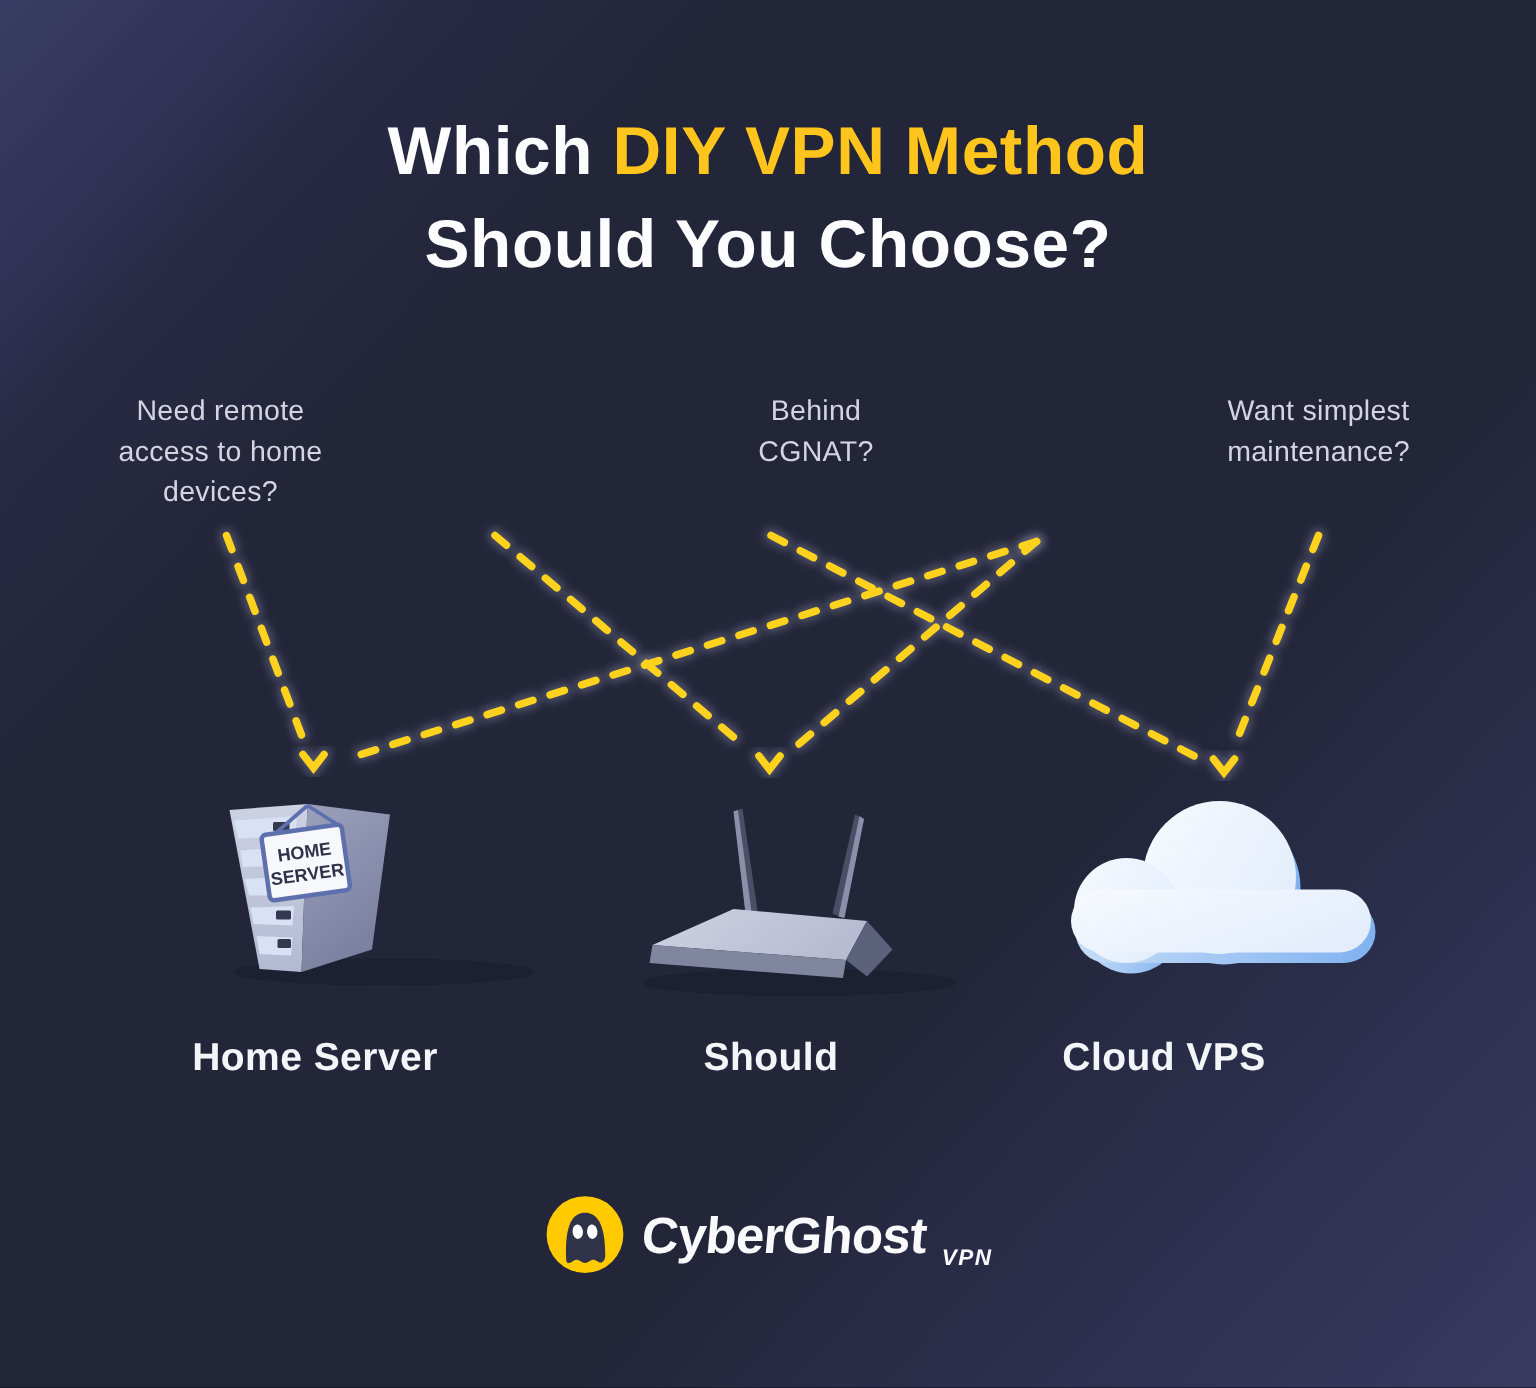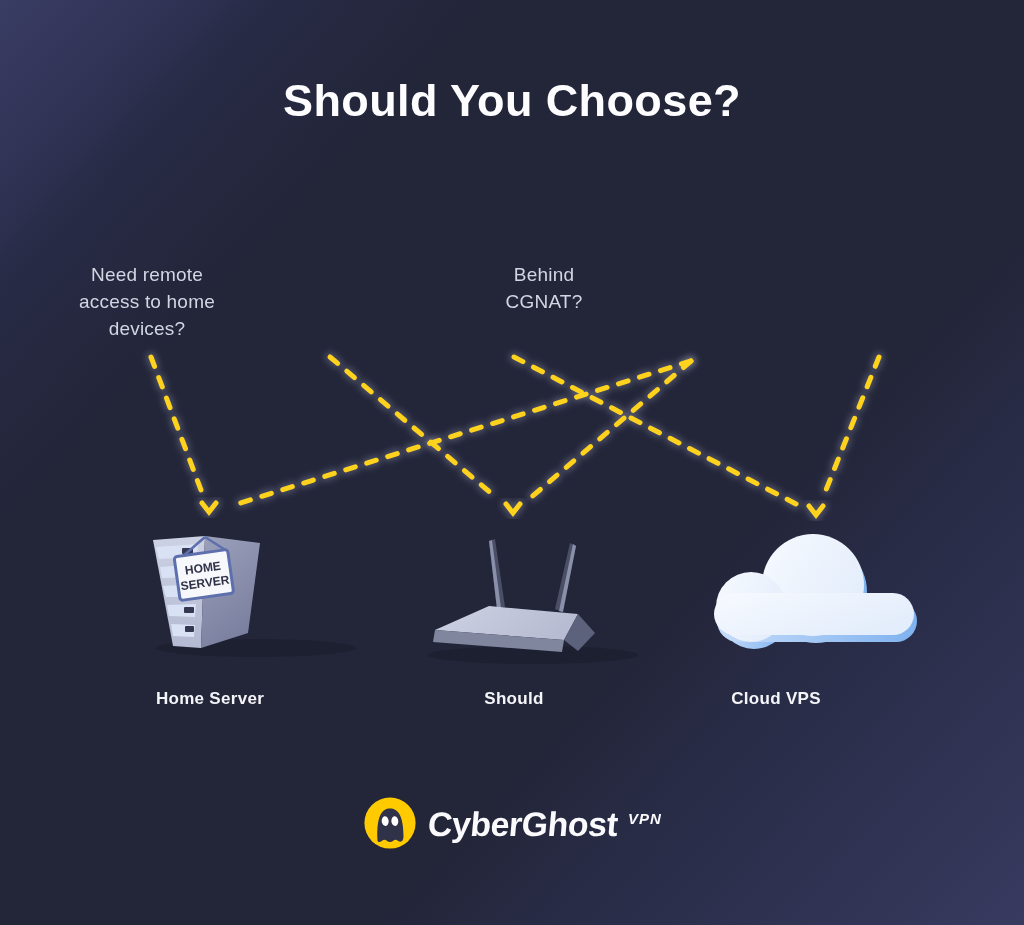--- a/index.html
+++ b/index.html
@@ -29,50 +29,53 @@
     stroke-linecap:round; filter:url(#glow-blur);
   }
   #glow-layer line { stroke-dasharray:10 12; }
   #dash-layer line, #dash-layer polyline {
     stroke:#ffd21e; stroke-width:5; fill:none; stroke-linecap:round;
   }
   #dash-layer line { stroke-dasharray:10 12; }
   .icon-svg { position:absolute; overflow:visible; }
   .option-label {
     position:absolute; top:689px; transform:translateX(-50%);
-    font-size:17px; font-weight:bold; color:#f4f5f9; letter-spacing:0.3px;
+    font-size:26px; font-weight:bold; color:#f4f5f9; letter-spacing:0.3px;
     white-space:nowrap;
   }
   .logo {
     position:absolute; top:795px; left:0; width:100%;
     display:flex; justify-content:center; align-items:flex-start; gap:10px;
   }
   .logo .brand {
     color:#fafafd; font-size:34px; font-weight:bold;
     transform:skewX(-5deg); letter-spacing:-0.5px; line-height:58px;
   }
   .logo .suffix {
     color:#fafafd; font-size:15px; font-weight:bold; font-style:italic;
-    letter-spacing:1px; line-height:15px; margin-top:16px;
+    letter-spacing:1px; line-height:15px; margin-top:36px;
   }
 </style>
 </head>
 <body>
 
 <div class="canvas">
 
   <div class="title">
+    <div><span>Which </span><span class="hl">DIY VPN Method</span></div>
     <div>Should You Choose?</div>
   </div>
 
   <div class="question" style="left:147px">Need remote
 access to home
 devices?</div>
   <div class="question" style="left:544px">Behind
 CGNAT?</div>
+  <div class="question" style="left:879px">Want simplest
+maintenance?</div>
 
   <svg class="overlay" width="1024" height="925" viewBox="0 0 1024 925">
     <defs>
       <filter id="glow-blur" x="-60%" y="-60%" width="220%" height="220%">
         <feGaussianBlur stdDeviation="3"></feGaussianBlur>
       </filter>
     </defs>
     <g id="glow-layer">
         <line x1="151" y1="357" x2="204" y2="498"></line>
         <line x1="330" y1="357" x2="498" y2="499"></line>

